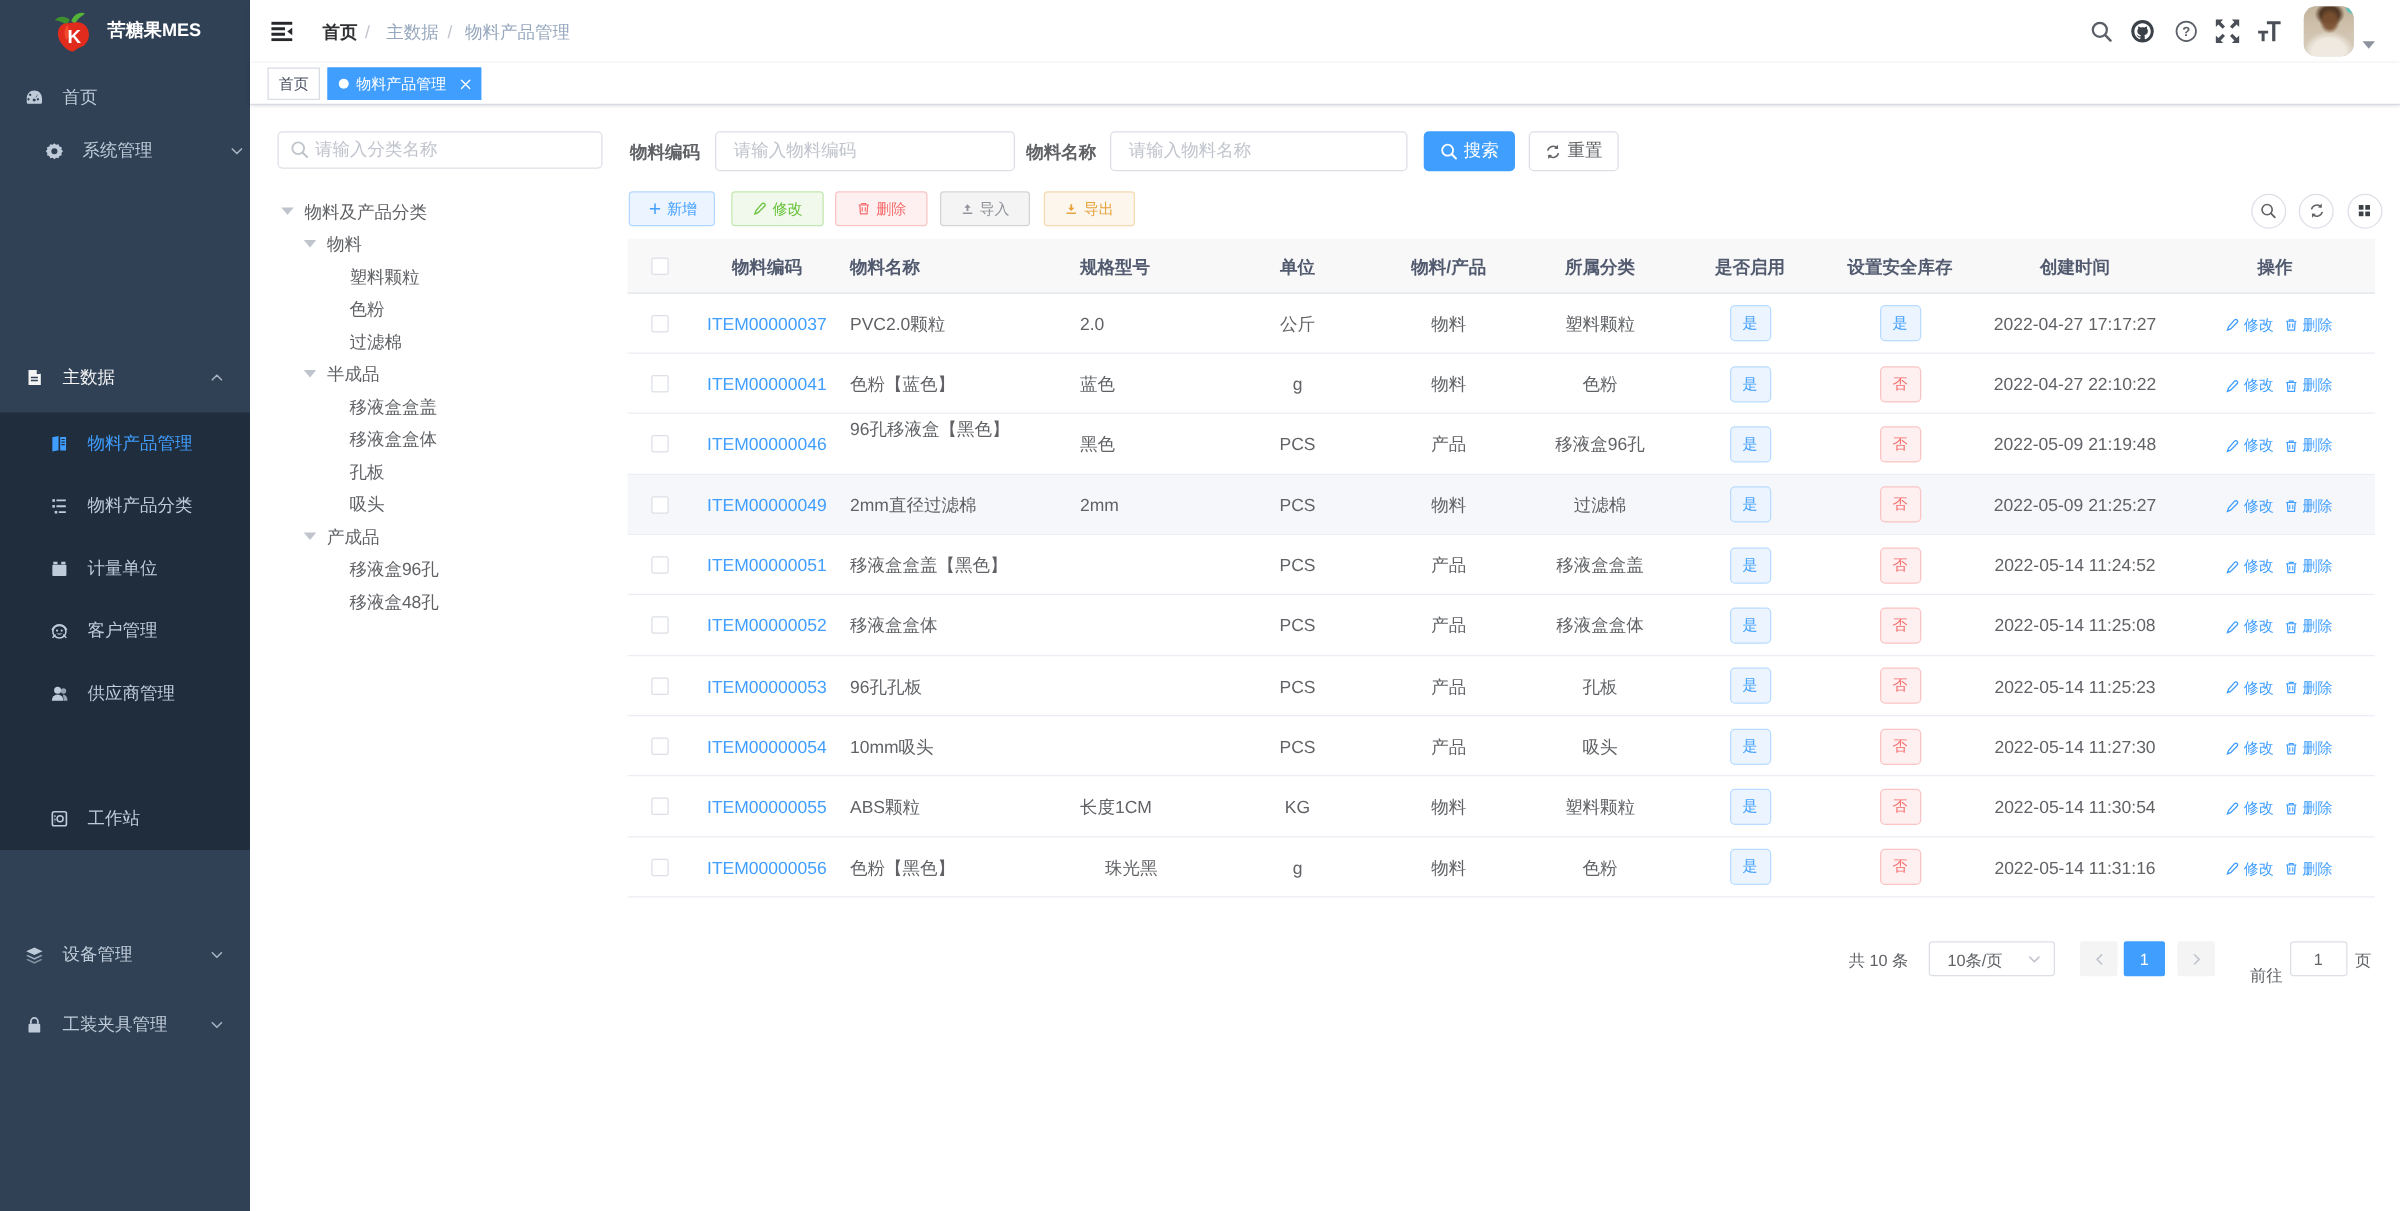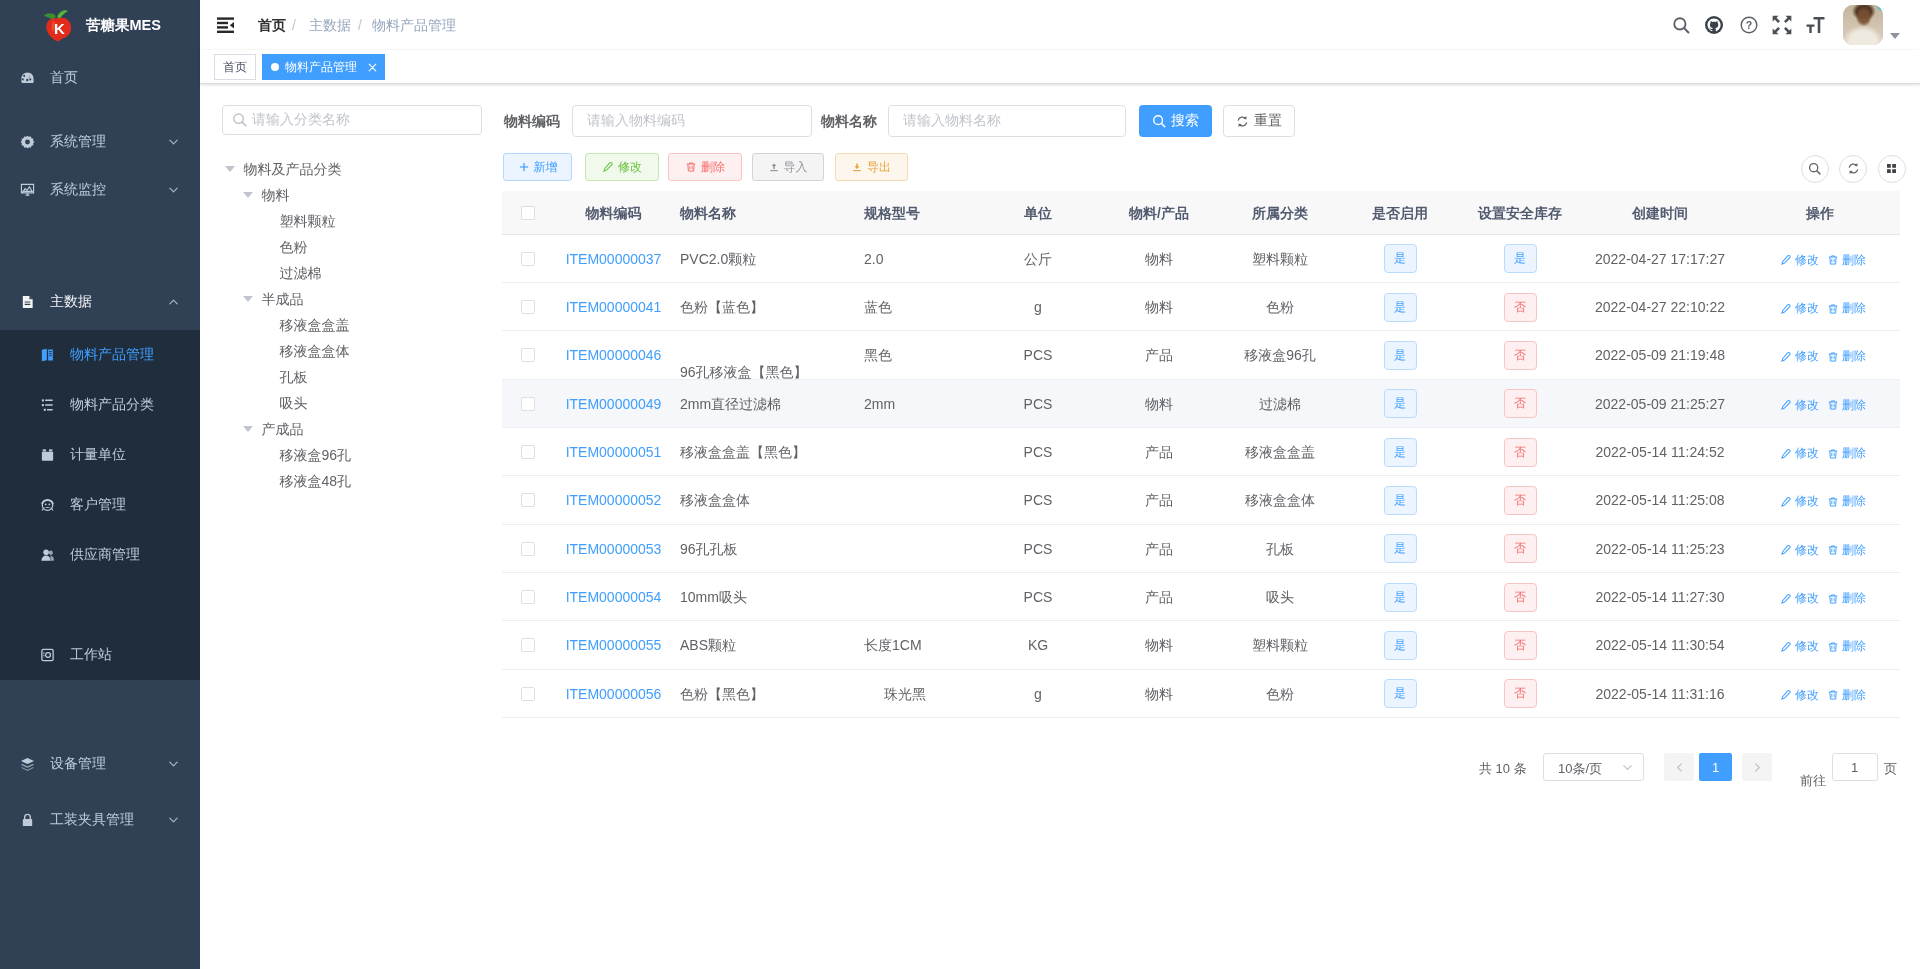--- a/index.html
+++ b/index.html
@@ -111,34 +111,25 @@
 <path d="M12 12 C9 15 9 21 11 24 L14 20 Z" fill="#f4502f" opacity=".85"></path>
 <text x="12" y="26" font-size="15" font-weight="bold" fill="#fff" font-family="Liberation Sans,sans-serif">K</text>
 </svg>
 <div class="logo-title">苦糖果MES</div>
 <div class="mi" style="top:50px;height:56px;">
         <svg class="ico" style="" viewBox="0 0 16 16">
           <path d="M8 2 C4.2 2 1.5 5 1.5 8.6 L1.5 12 C1.5 12.8 2.1 13.4 2.9 13.4 L13.1 13.4 C13.9 13.4 14.5 12.8 14.5 12 L14.5 8.6 C14.5 5 11.8 2 8 2 Z M4 9.5 A1 1 0 1 1 4 9.4 Z M5.4 5.8 A1 1 0 1 1 5.4 5.7 Z M8.8 9.3 A1.3 1.3 0 1 1 8.7 9.2 Z M8.9 8 L11.2 4.6 L9.9 7.5 Z M12 9.5 A1 1 0 1 1 12 9.4 Z" fill="currentColor"></path>
         </svg>
         <span class="txt">首页</span>
       </div>
-<div class="mi" style="top:114px;height:56px;">
+<div class="mi" style="top:93px;height:56px;margin-left:16px;">
         <svg class="ico" style="" viewBox="0 0 16 16">
           <path d="M8 1.2 L9.5 2.5 L11.5 2 L12.3 3.9 L14.3 4.5 L14 6.6 L15.4 8 L14 9.4 L14.3 11.5 L12.3 12.1 L11.5 14 L9.5 13.5 L8 14.8 L6.5 13.5 L4.5 14 L3.7 12.1 L1.7 11.5 L2 9.4 L0.6 8 L2 6.6 L1.7 4.5 L3.7 3.9 L4.5 2 L6.5 2.5 Z M8 10.6 A2.6 2.6 0 1 0 8 5.4 A2.6 2.6 0 0 0 8 10.6 Z" fill="currentColor" fill-rule="evenodd"></path>
         </svg>
         <span class="txt">系统管理</span>
-        <svg class="arr" viewBox="0 0 12 12" style="color:#a8b2c1">
-          <use href="#i-chevd"></use>
-        </svg>
-      </div>
-<div class="mi" style="top:162px;height:56px;">
-        <svg class="ico" style="" viewBox="0 0 16 16">
-          <path d="M1.5 2 h13 v9 h-13 Z M3 10 L5.5 6.5 L7.5 8.5 L10 4.5 L13 9.5 L3 9.5 Z M6 13.5 h4 M8 11 v2.5" stroke="currentColor" stroke-width="1.2" fill="none"></path>
-        </svg>
-        <span class="txt">系统监控</span>
         <svg class="arr" viewBox="0 0 12 12" style="color:#a8b2c1">
           <use href="#i-chevd"></use>
         </svg>
       </div>
 <div class="mi" style="top:274px;height:56px;color:#f4f4f5;">
         <svg class="ico" style="" viewBox="0 0 16 16">
           <path d="M3 1.5 h7 l3.5 3.5 v9.5 h-10.5 Z" fill="currentColor"></path>
           <path d="M10 1.5 l3.5 3.5 h-3.5 Z" fill="#304156"></path>
           <path d="M5 8 h6 M5 10.5 h6" stroke="#304156" stroke-width="1.2"></path>
         </svg>
@@ -379,21 +370,21 @@
 <div class="td" style="left:1660.0px;top:299.02500000000003px;transform:translateX(-50%)">2022-04-27 22:10:22</div>
 <div class="op" style="left:1780px;top:300.02500000000003px"><svg width="12" height="12" viewBox="0 0 16 16">
         <use href="#i-pen"></use>
       </svg>修改</div>
 <div class="op" style="left:1827px;top:300.02500000000003px"><svg width="12" height="12" viewBox="0 0 16 16">
         <use href="#i-trash"></use>
       </svg>删除</div>
 <div class="rowline" style="left:502px;top:378.55px;width:1398px"></div>
 <div class="cb" style="left:521px;top:348.375px"></div>
 <div class="td lnk" style="left:613.5px;top:347.375px;transform:translateX(-50%)">ITEM00000046</div>
-<div class="td" style="left:680px;top:364px">96孔移液盒【黑色】</div>
+<div class="td" style="left:680px;top:335px">96孔移液盒【黑色】</div>
 <div class="td" style="left:864px;top:347.375px">黑色</div>
 <div class="td" style="left:1038.0px;top:347.375px;transform:translateX(-50%)">PCS</div>
 <div class="td" style="left:1159.0px;top:347.375px;transform:translateX(-50%)">产品</div>
 <div class="td" style="left:1280.0px;top:347.375px;transform:translateX(-50%)">移液盒96孔</div>
 <div class="ynbtn yn-y" style="left:1383.5px;top:340.875px">是</div>
 <div class="ynbtn yn-n" style="left:1503.5px;top:340.875px">否</div>
 <div class="td" style="left:1660.0px;top:347.375px;transform:translateX(-50%)">2022-05-09 21:19:48</div>
 <div class="op" style="left:1780px;top:348.375px"><svg width="12" height="12" viewBox="0 0 16 16">
         <use href="#i-pen"></use>
       </svg>修改</div>

